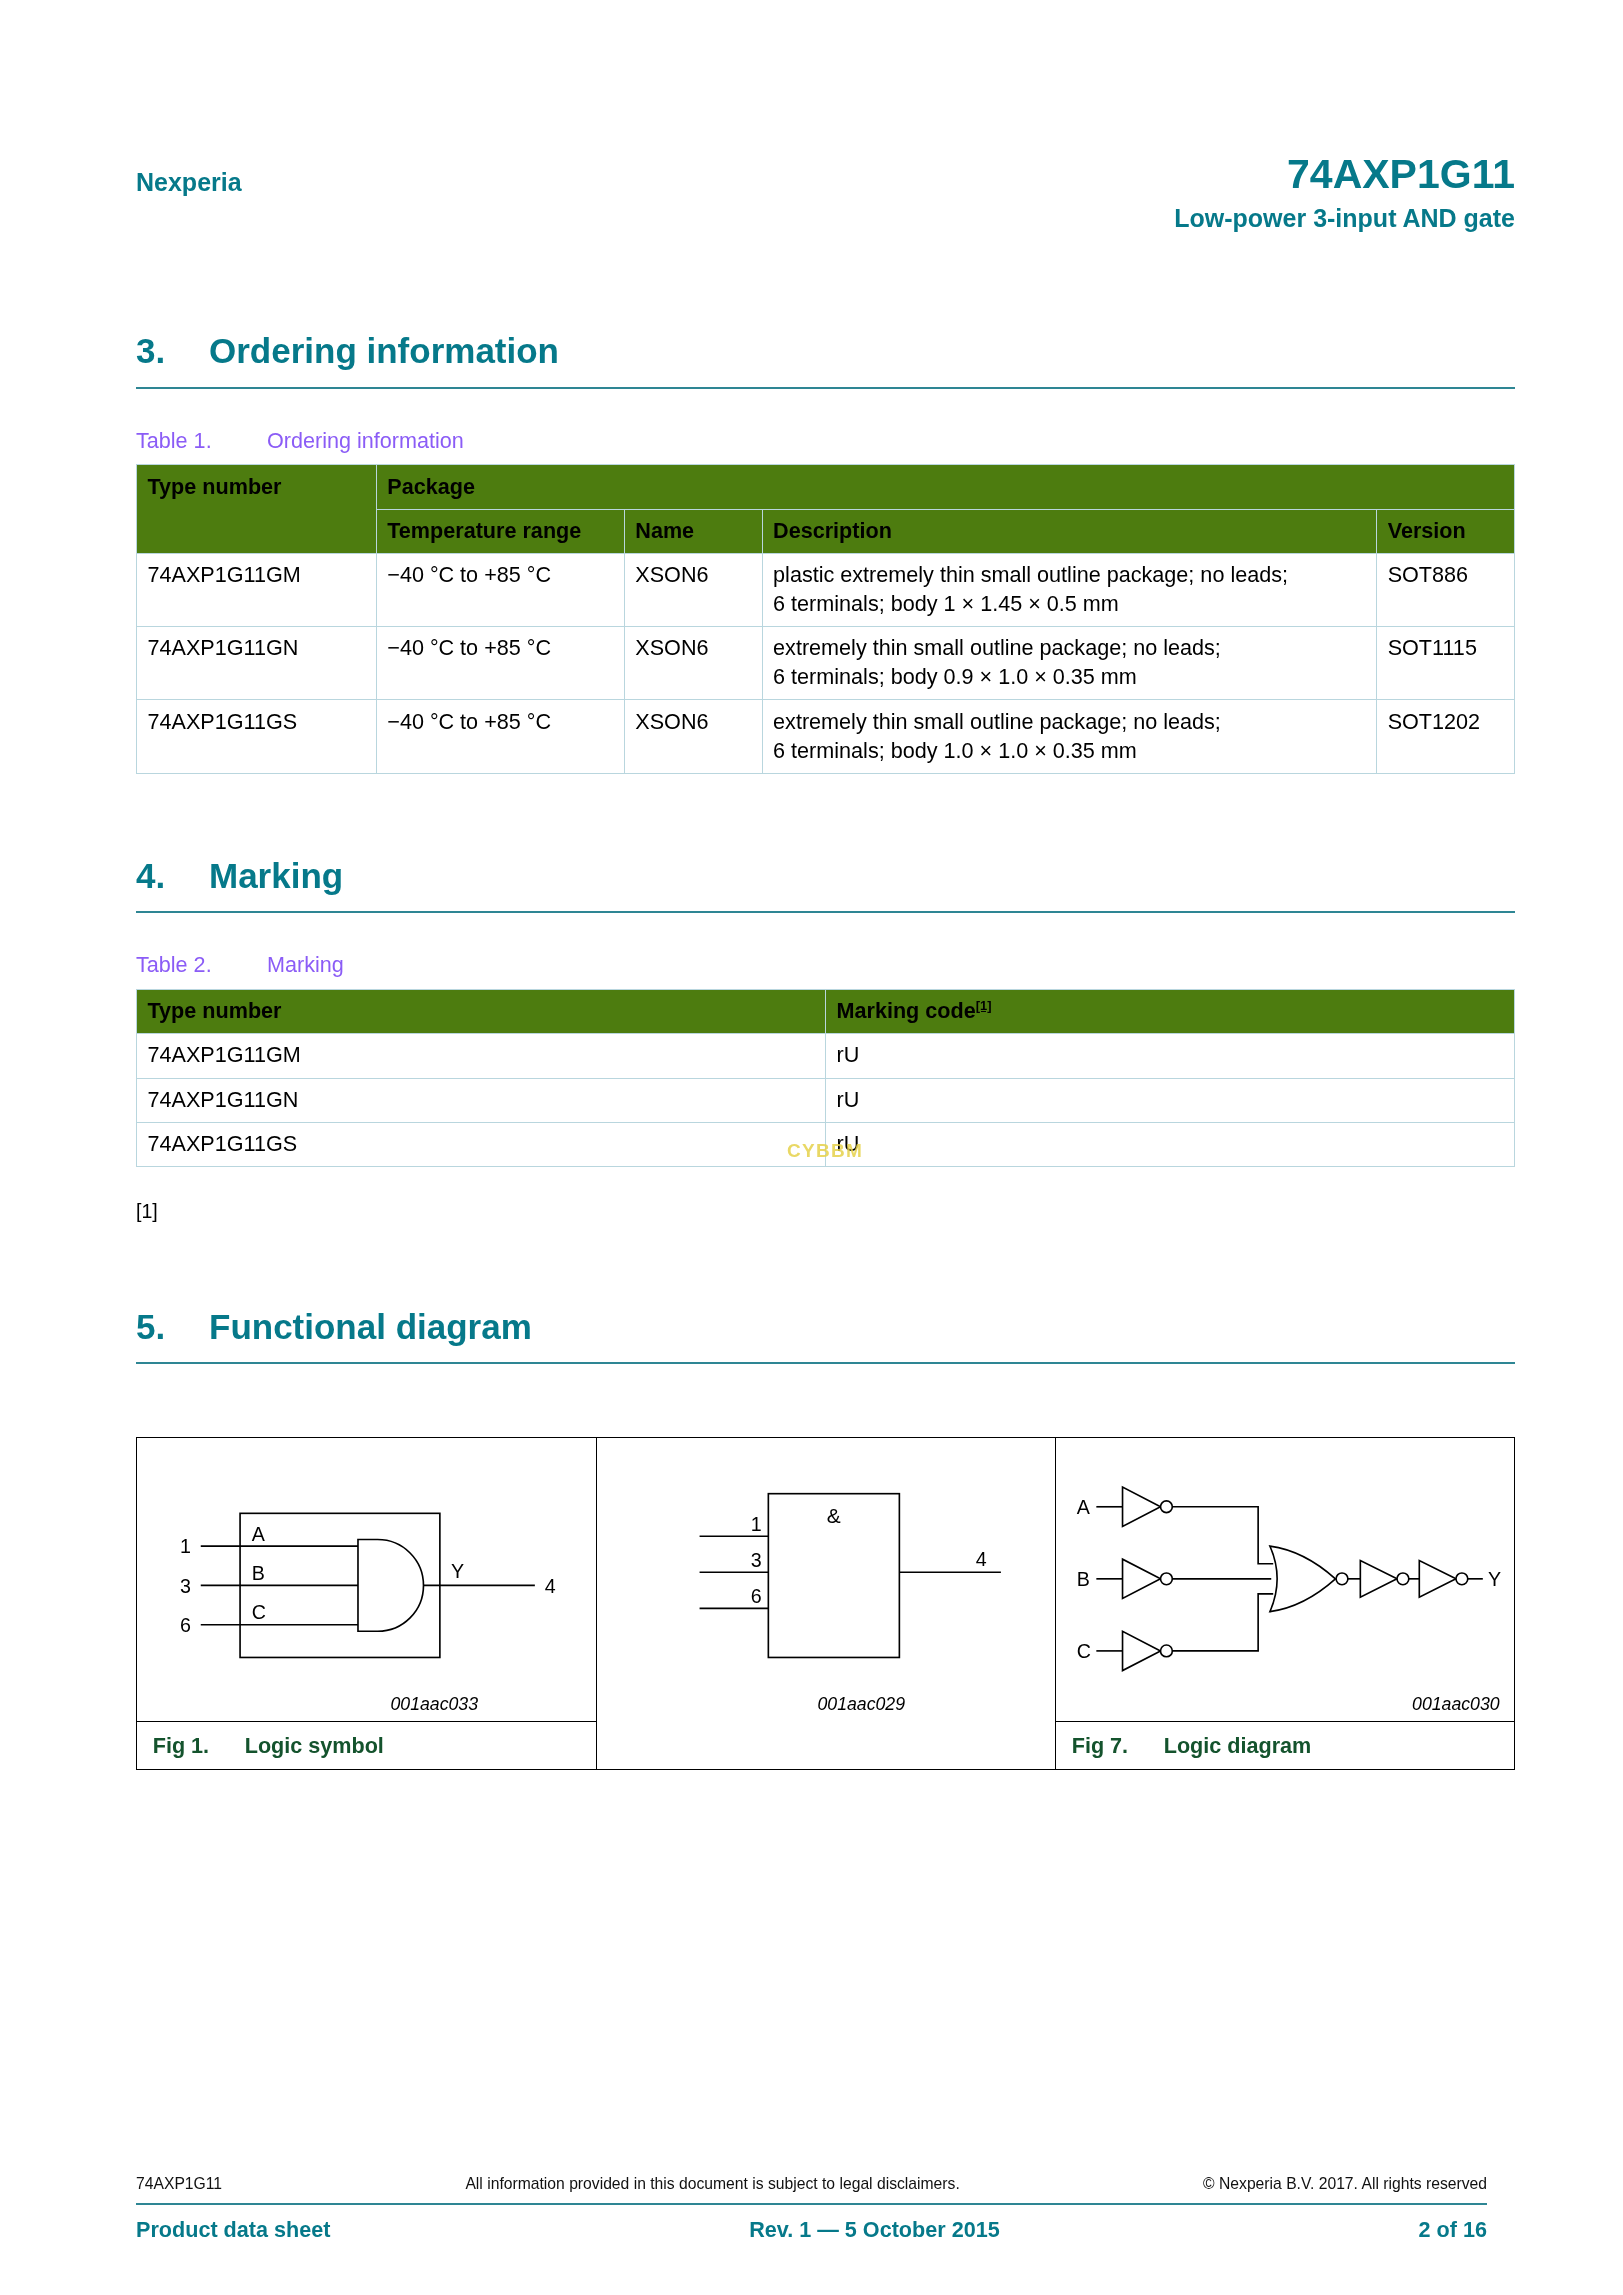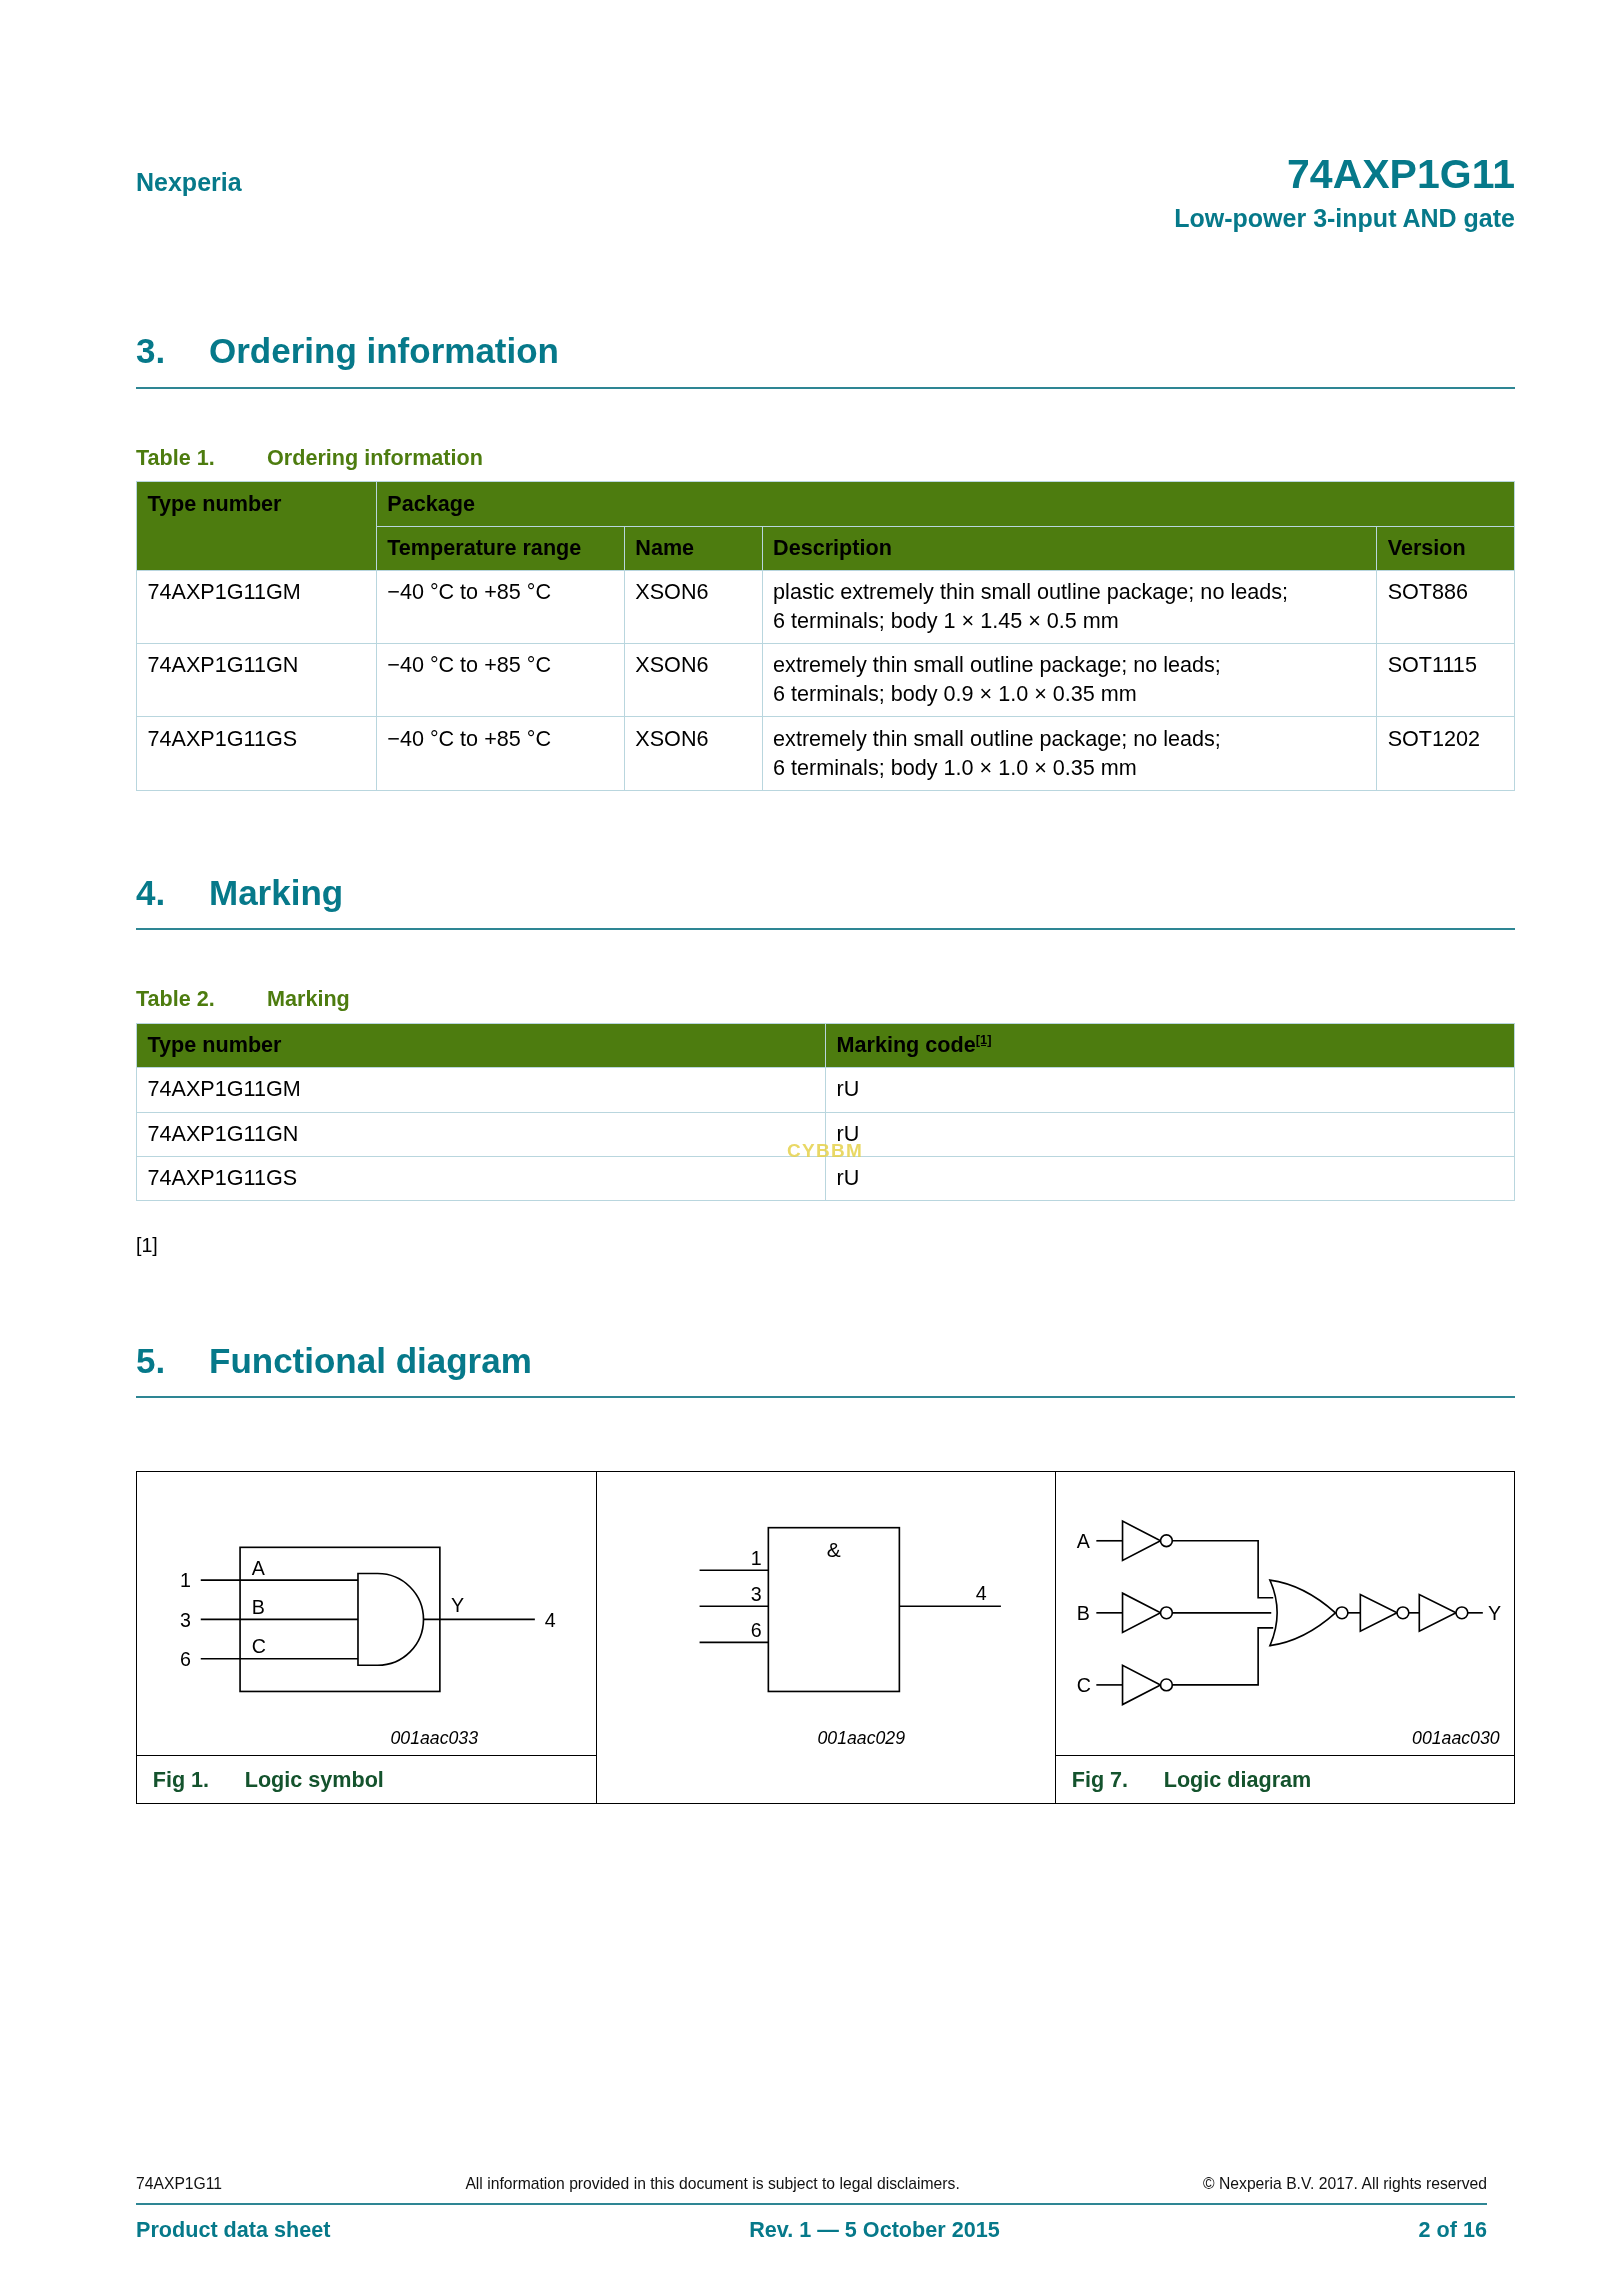--- a/index.html
+++ b/index.html
@@ -27,21 +27,21 @@
     font-weight:bold;
     color:#06798a;
     border-bottom:2px solid #2e8694;
     padding-bottom:15.7px;
   }
   .section-head .num{min-width:73px;}
   .mt-s3{margin-top:98px;}
   .mt-s4{margin-top:82px;}
   .mt-s5{margin-top:82px;}
   
-  .tbl-caption{display:flex;font-size:21.6px;font-weight:bold;color:#4d7c0f;margin-top:56px;}
+  .tbl-caption{display:flex;font-size:21.6px;font-weight:normal;color:#8b5cf6;margin-top:39px;}
   .tbl-caption .lbl{min-width:131px;}
   
   table{border-collapse:collapse;width:100%;margin-top:10.5px;font-size:21.6px;}
   th,td{
     border:1.3px solid #b9d6de;
     padding:7.2px 10.5px;
     text-align:left;
     vertical-align:top;
     line-height:1.34;
   }

